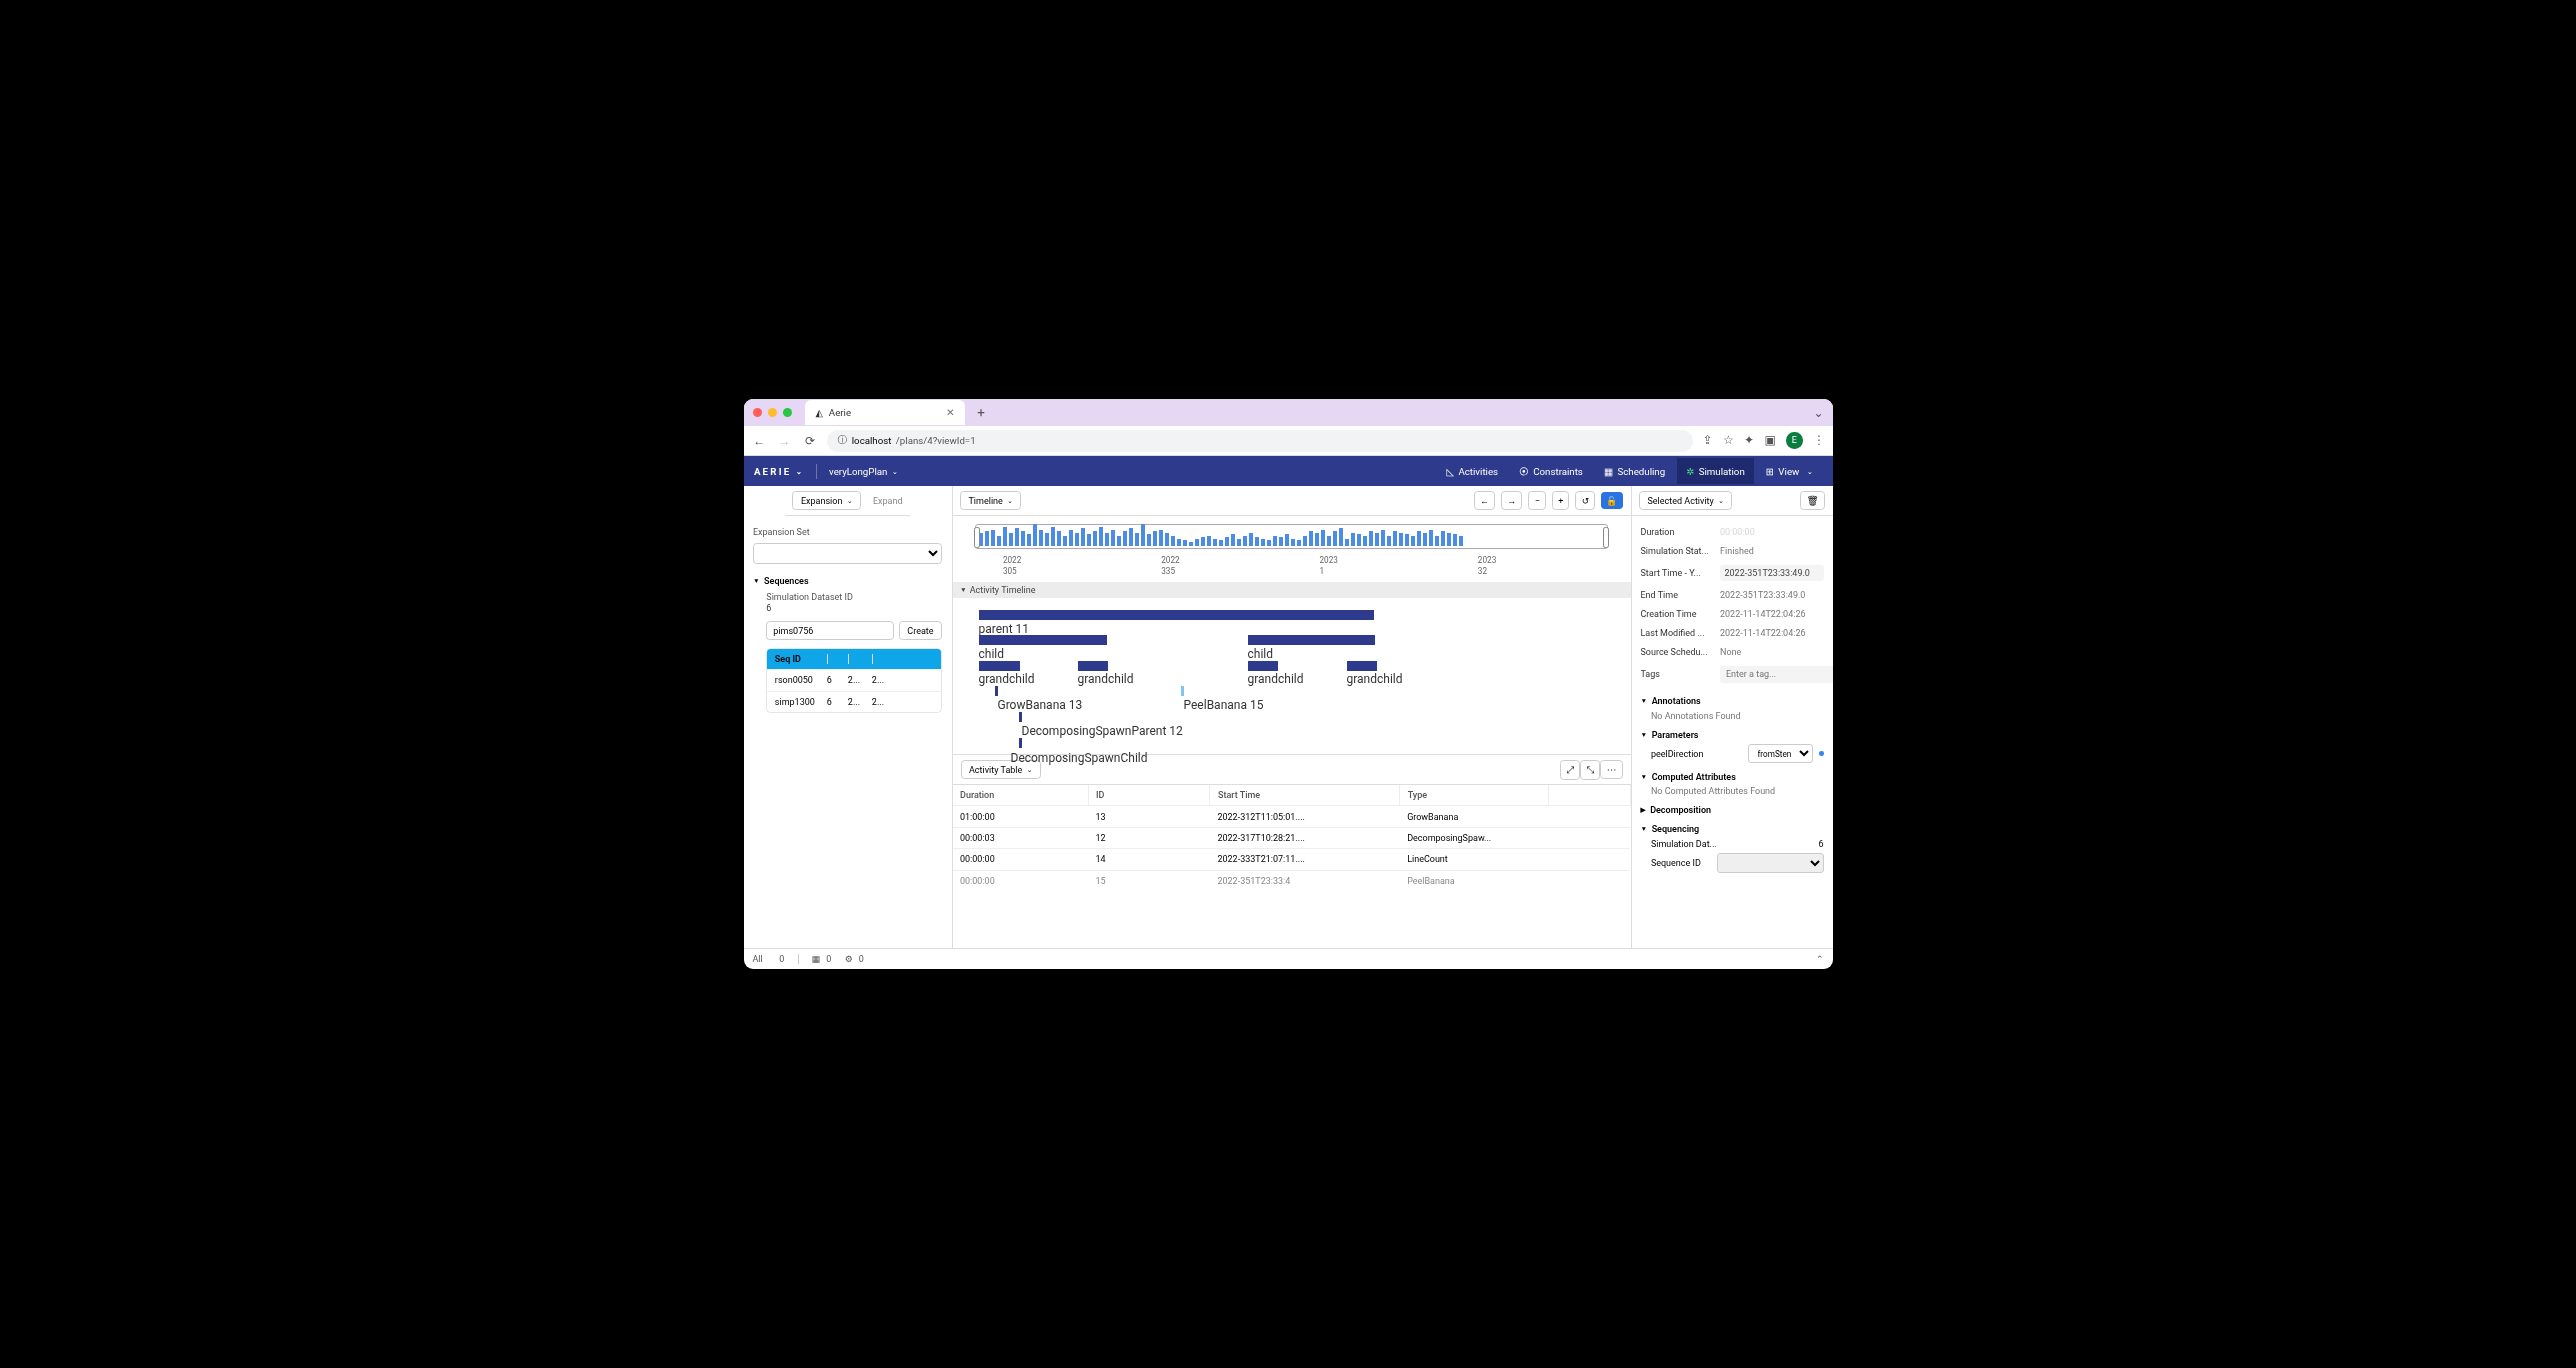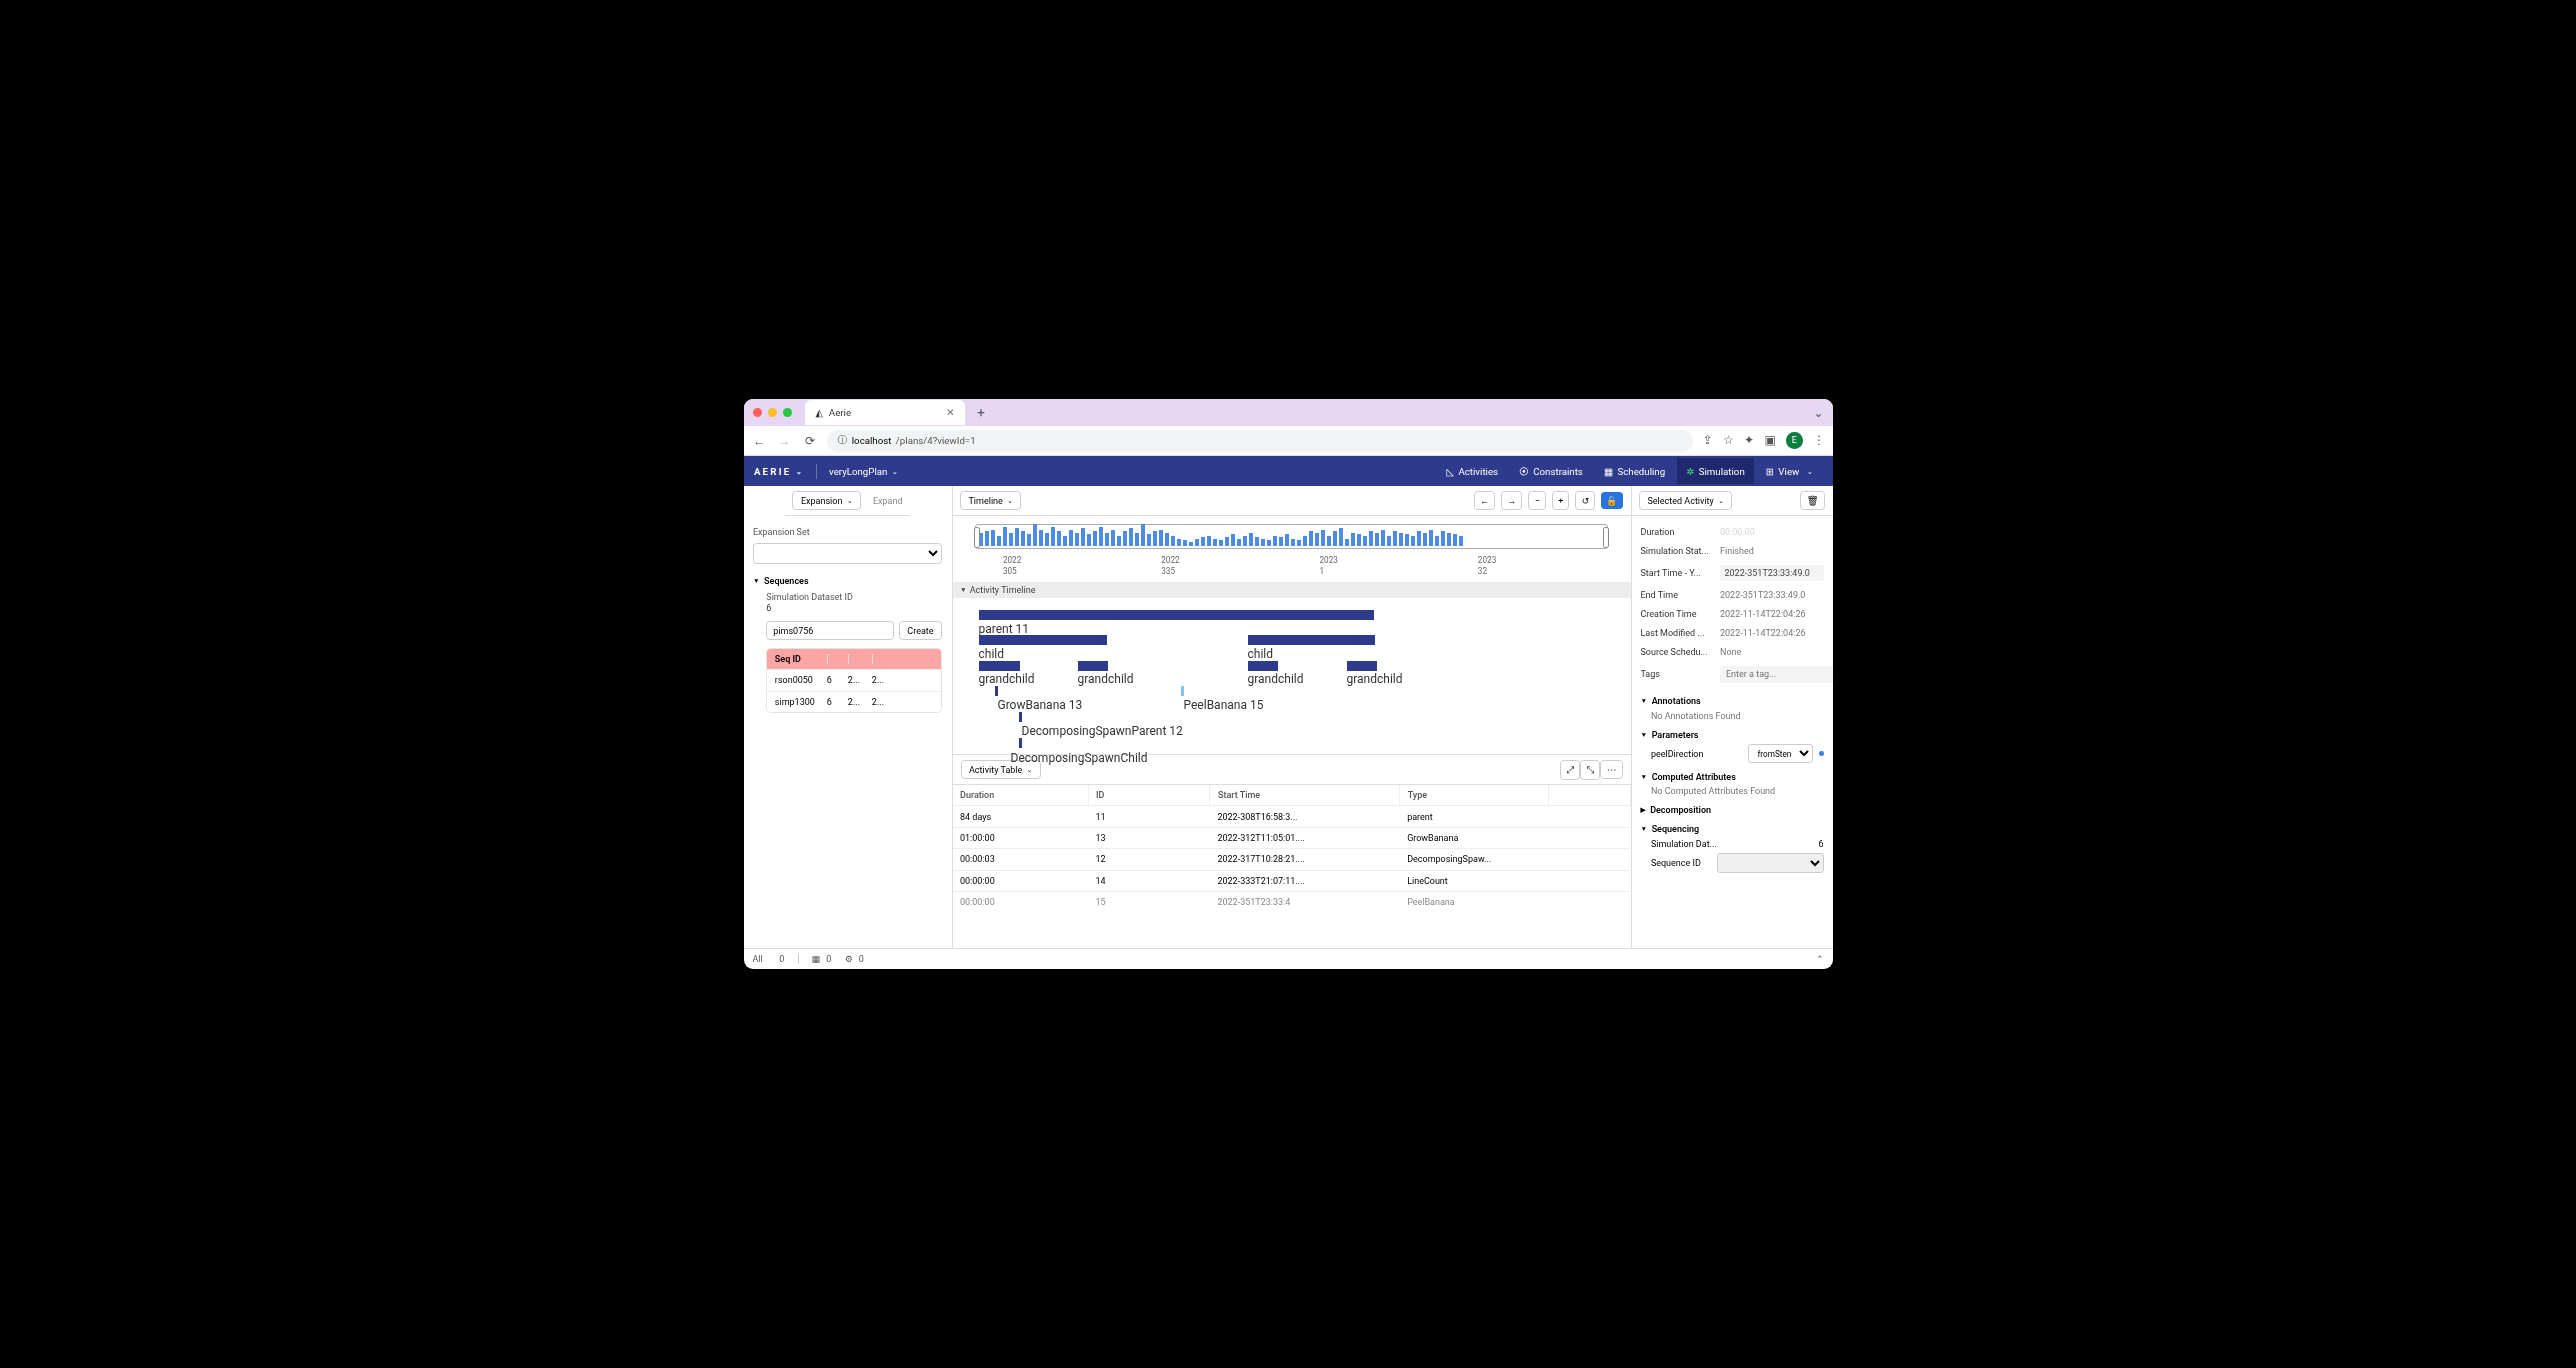--- a/index.html
+++ b/index.html
@@ -46,21 +46,21 @@
     .seq-header { display: flex; align-items: center; gap: 4.5px; font-size: 9px; font-weight: 600; margin: 12px 0 6px; }
     .caret { font-size: 6.7px; }
     .field-label { font-size: 9px; color: #555; margin: 6px 0 1.5px 13.4px; }
     .field-val { font-size: 9px; margin-left: 13.4px; color: #333; }
     .create-row { display: flex; gap: 4.5px; margin: 7.5px 0 0 13.4px; }
     .create-row input { flex: 1; border: 0.7px solid #ccc; border-radius: 3.7px; padding: 3.7px 6px; font-size: 9px; }
     .create-row button { border: 0.7px solid #ccc; border-radius: 3.7px; padding: 3.7px 7.5px; font-size: 9px; background: #fff; }
     .seq-table { margin: 7.5px 0 0 13.4px; border: 0.7px solid #e5e5e5; border-radius: 4.5px; overflow: hidden; }
     .seq-row { display: flex; padding: 5.2px 7.5px; font-size: 9px; border-bottom: 0.7px solid #eee; }
     .seq-row:last-child { border-bottom: none; }
-    .seq-row.head { background: #fca5a5; font-weight: 600; }
+    .seq-row.head { background: #0ea5e9; font-weight: 600; }
     .seq-c1 { flex: 0 0 52px; } .seq-c2 { flex: 0 0 21px; } .seq-c3 { flex: 0 0 24px; } .seq-c4 { flex: 0 0 24px; }
     
     .timeline-overview { padding: 7.5px 22.4px 3px; }
     .overview-box { border: 0.7px solid #aaa; border-radius: 3px; height: 25px; padding: 1.5px 3px; display: flex; align-items: flex-end; gap: 1.5px; position: relative; }
     .overview-box::before, .overview-box::after { content: ""; position: absolute; width: 4.5px; height: 19.4px; background: #fff; border: 0.7px solid #888; border-radius: 2.2px; top: 2.2px; }
     .overview-box::before { left: -2.2px; } .overview-box::after { right: -2.2px; }
     .ovbar { width: 4.5px; background: #4c8ce8; }
     .axis-labels { display: flex; padding: 3px 22.4px 0; font-size: 8.2px; color: #666; }
     .axis-tick { flex: 1; margin-left: 28px; }
     .axis-tick div:first-child { margin-bottom: 1.5px; }
@@ -388,27 +388,20 @@
           <thead>
               <tr>
             <th style="width:20%;">Duration</th>
             <th style="width:18%;">ID</th>
             <th style="width:28%;">Start Time</th>
             <th style="width:22%;">Type</th>
             <th></th>
           </tr>
             </thead>
           <tbody id="act-tbody">
-              <tr>
-                <td>84 days</td>
-                <td>11</td>
-                <td>2022-308T16:58:3...</td>
-                <td>parent</td>
-                <td></td>
-              </tr>
               <tr>
                 <td>01:00:00</td>
                 <td>13</td>
                 <td>2022-312T11:05:01....</td>
                 <td>GrowBanana</td>
                 <td></td>
               </tr>
               <tr>
                 <td>00:00:03</td>
                 <td>12</td>

